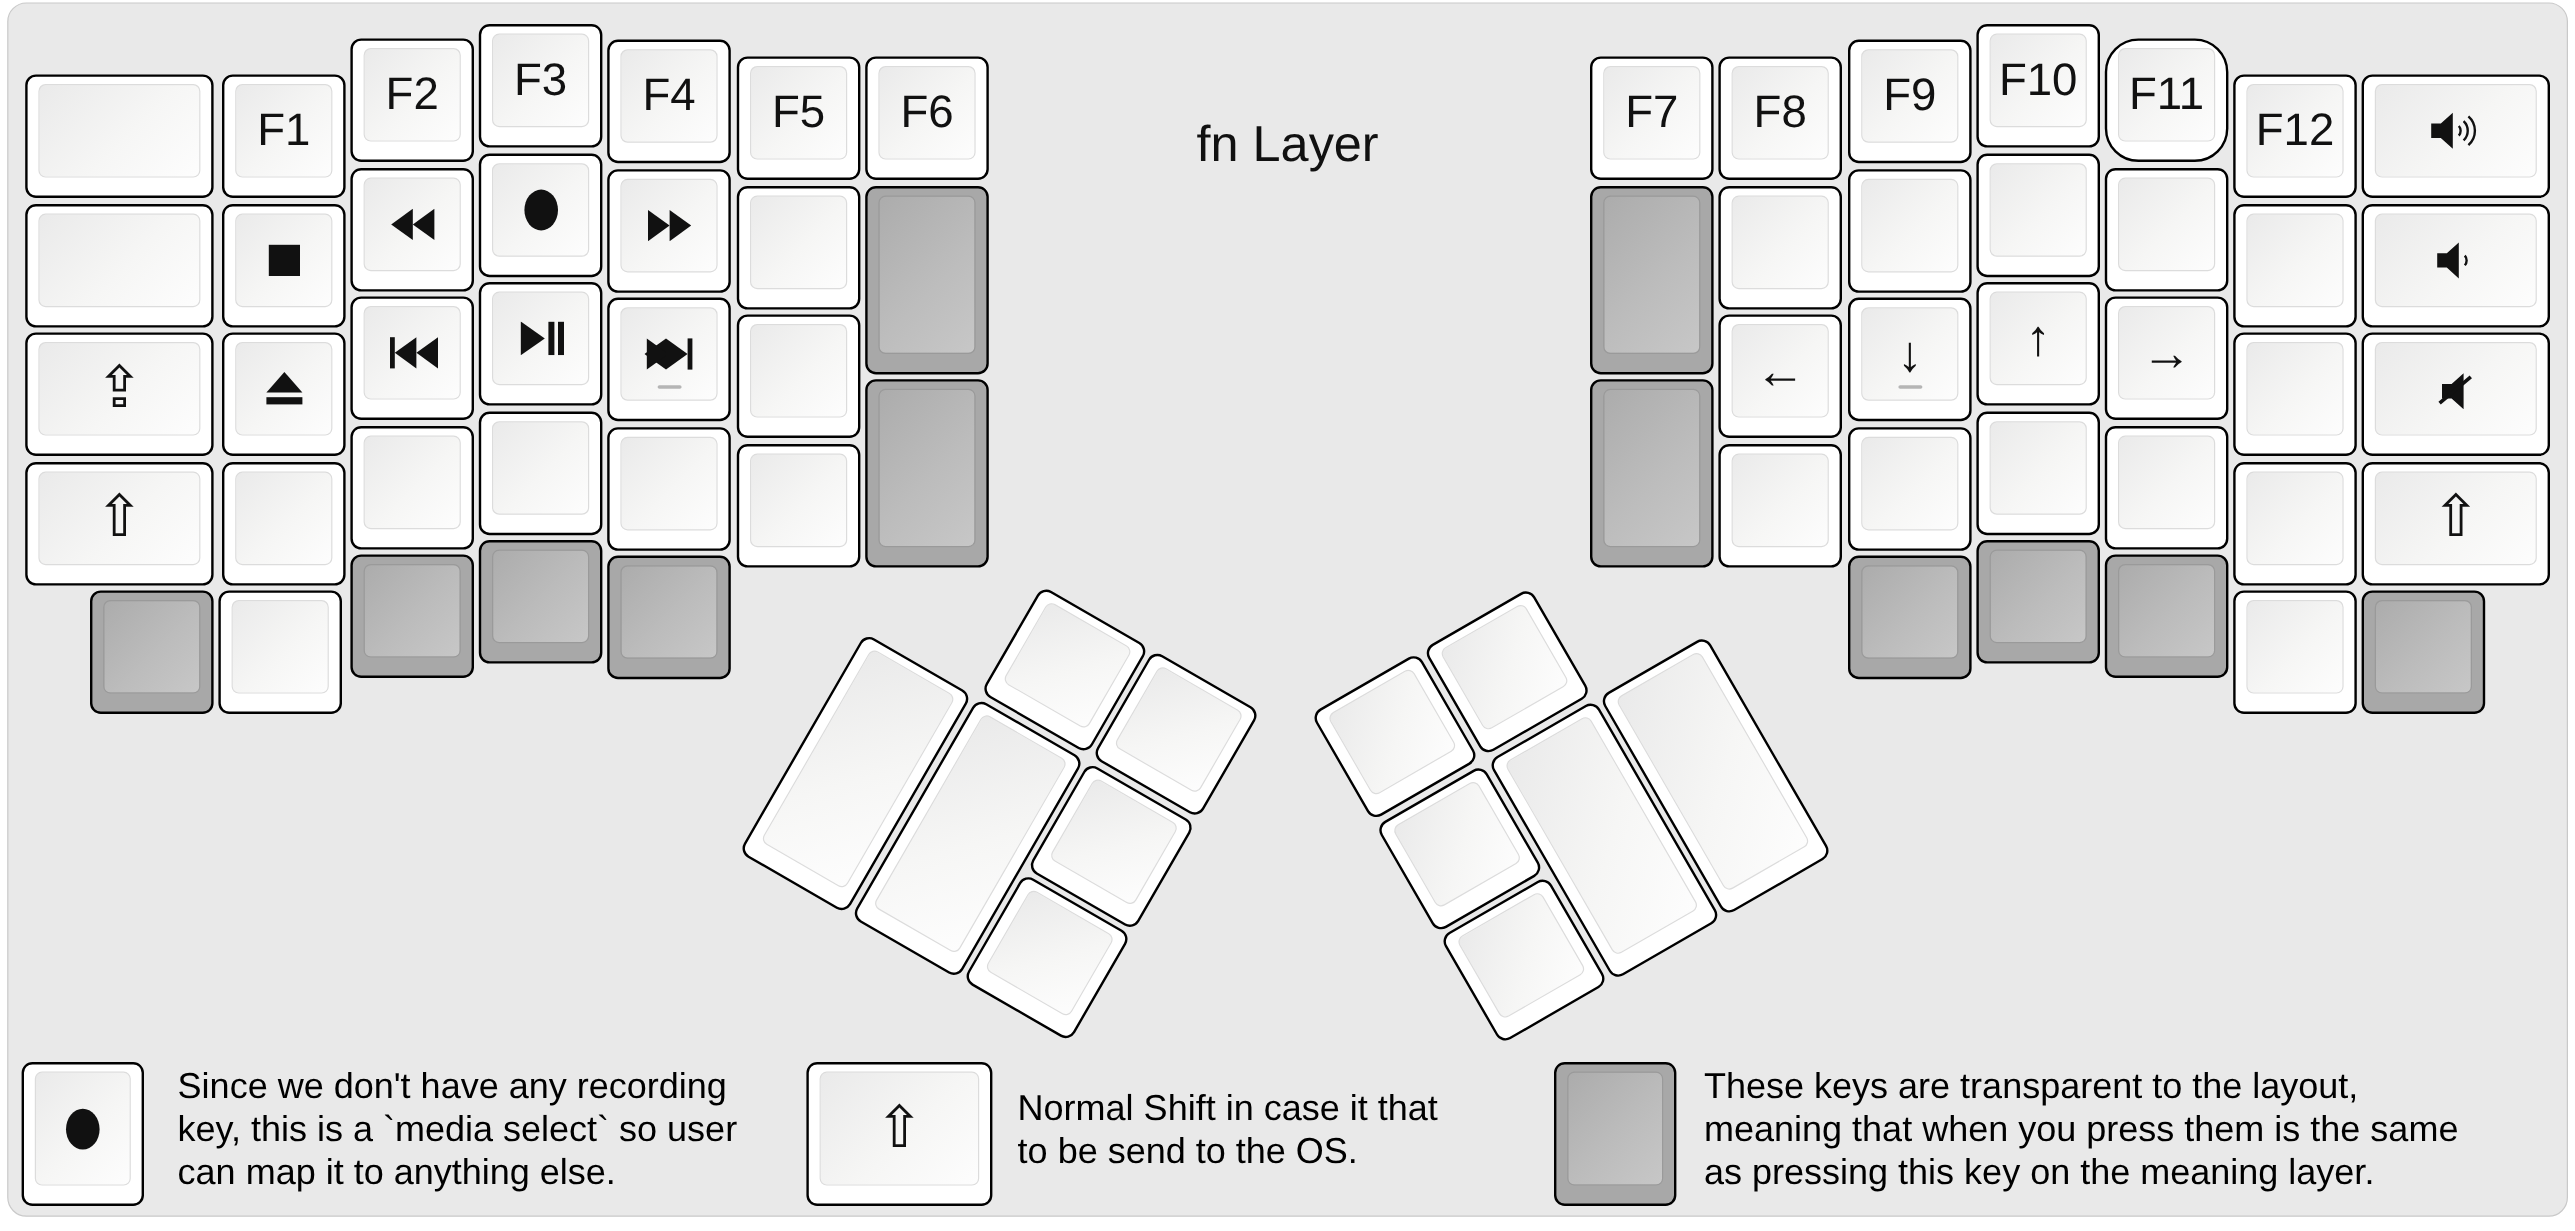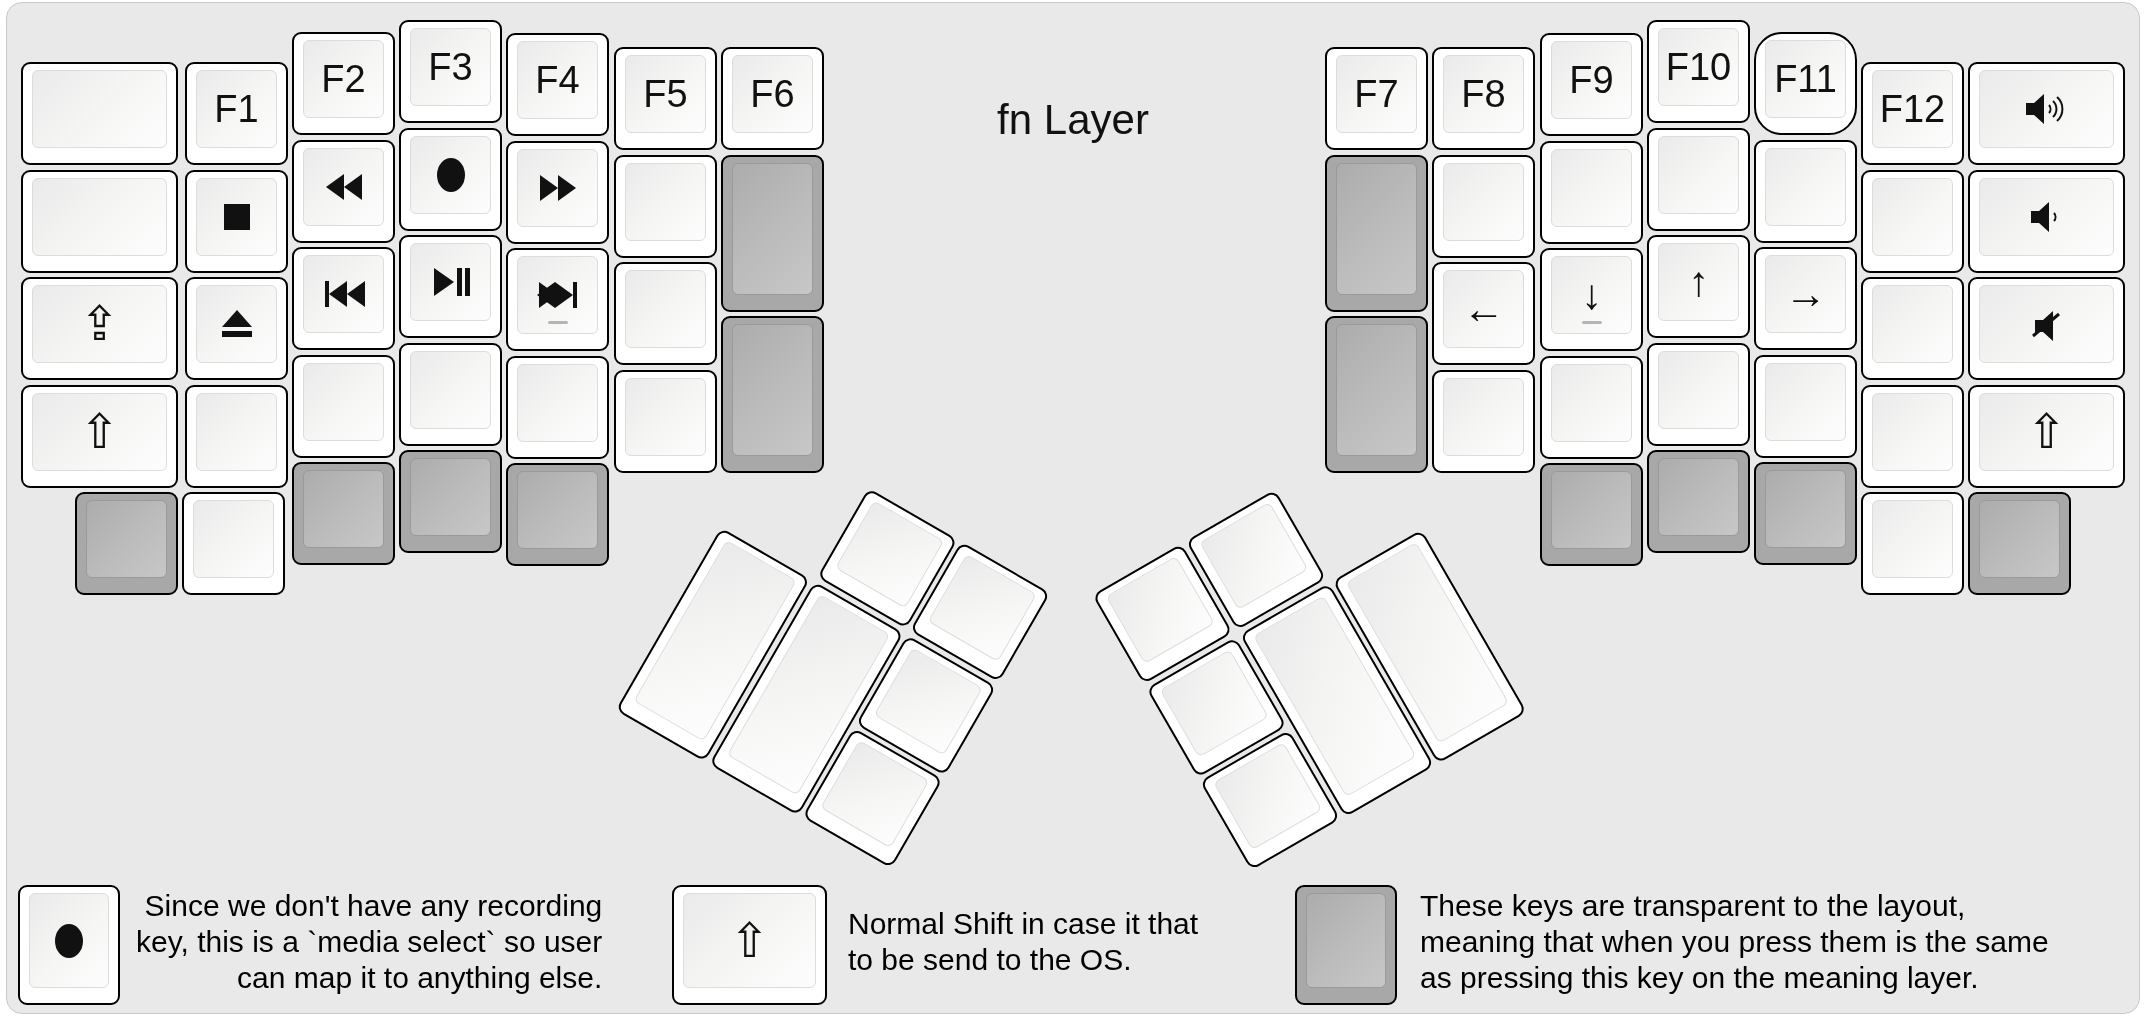--- a/index.html
+++ b/index.html
@@ -392,21 +392,21 @@
   <div id="legend-layer">
       <div class="key" style="left: 18px; top: 885px; width: 102px; height: 120px;">
         <div class="keytop">
           <span class="icon">
             <svg width="34" height="38" viewBox="0 0 34 38">
               <ellipse cx="17" cy="19" rx="14" ry="17" fill="#111"></ellipse>
             </svg>
           </span>
         </div>
       </div>
-      <div class="legend-text" style="left: 136px; top: 888px; text-align: right;">Since we don't have any recording
+      <div class="legend-text" style="left: 148px; top: 888px;">Since we don't have any recording
 key, this is a `media select` so user
 can map it to anything else.</div>
       <div class="key" style="left: 672px; top: 885px; width: 155px; height: 120px;">
         <div class="keytop">
           <span class="label label-glyph">⇧</span>
         </div>
       </div>
       <div class="legend-text" style="left: 848px; top: 906px;">Normal Shift in case it that
 to be send to the OS.</div>
       <div class="key key-gray" style="left: 1295px; top: 885px; width: 102px; height: 120px;">

